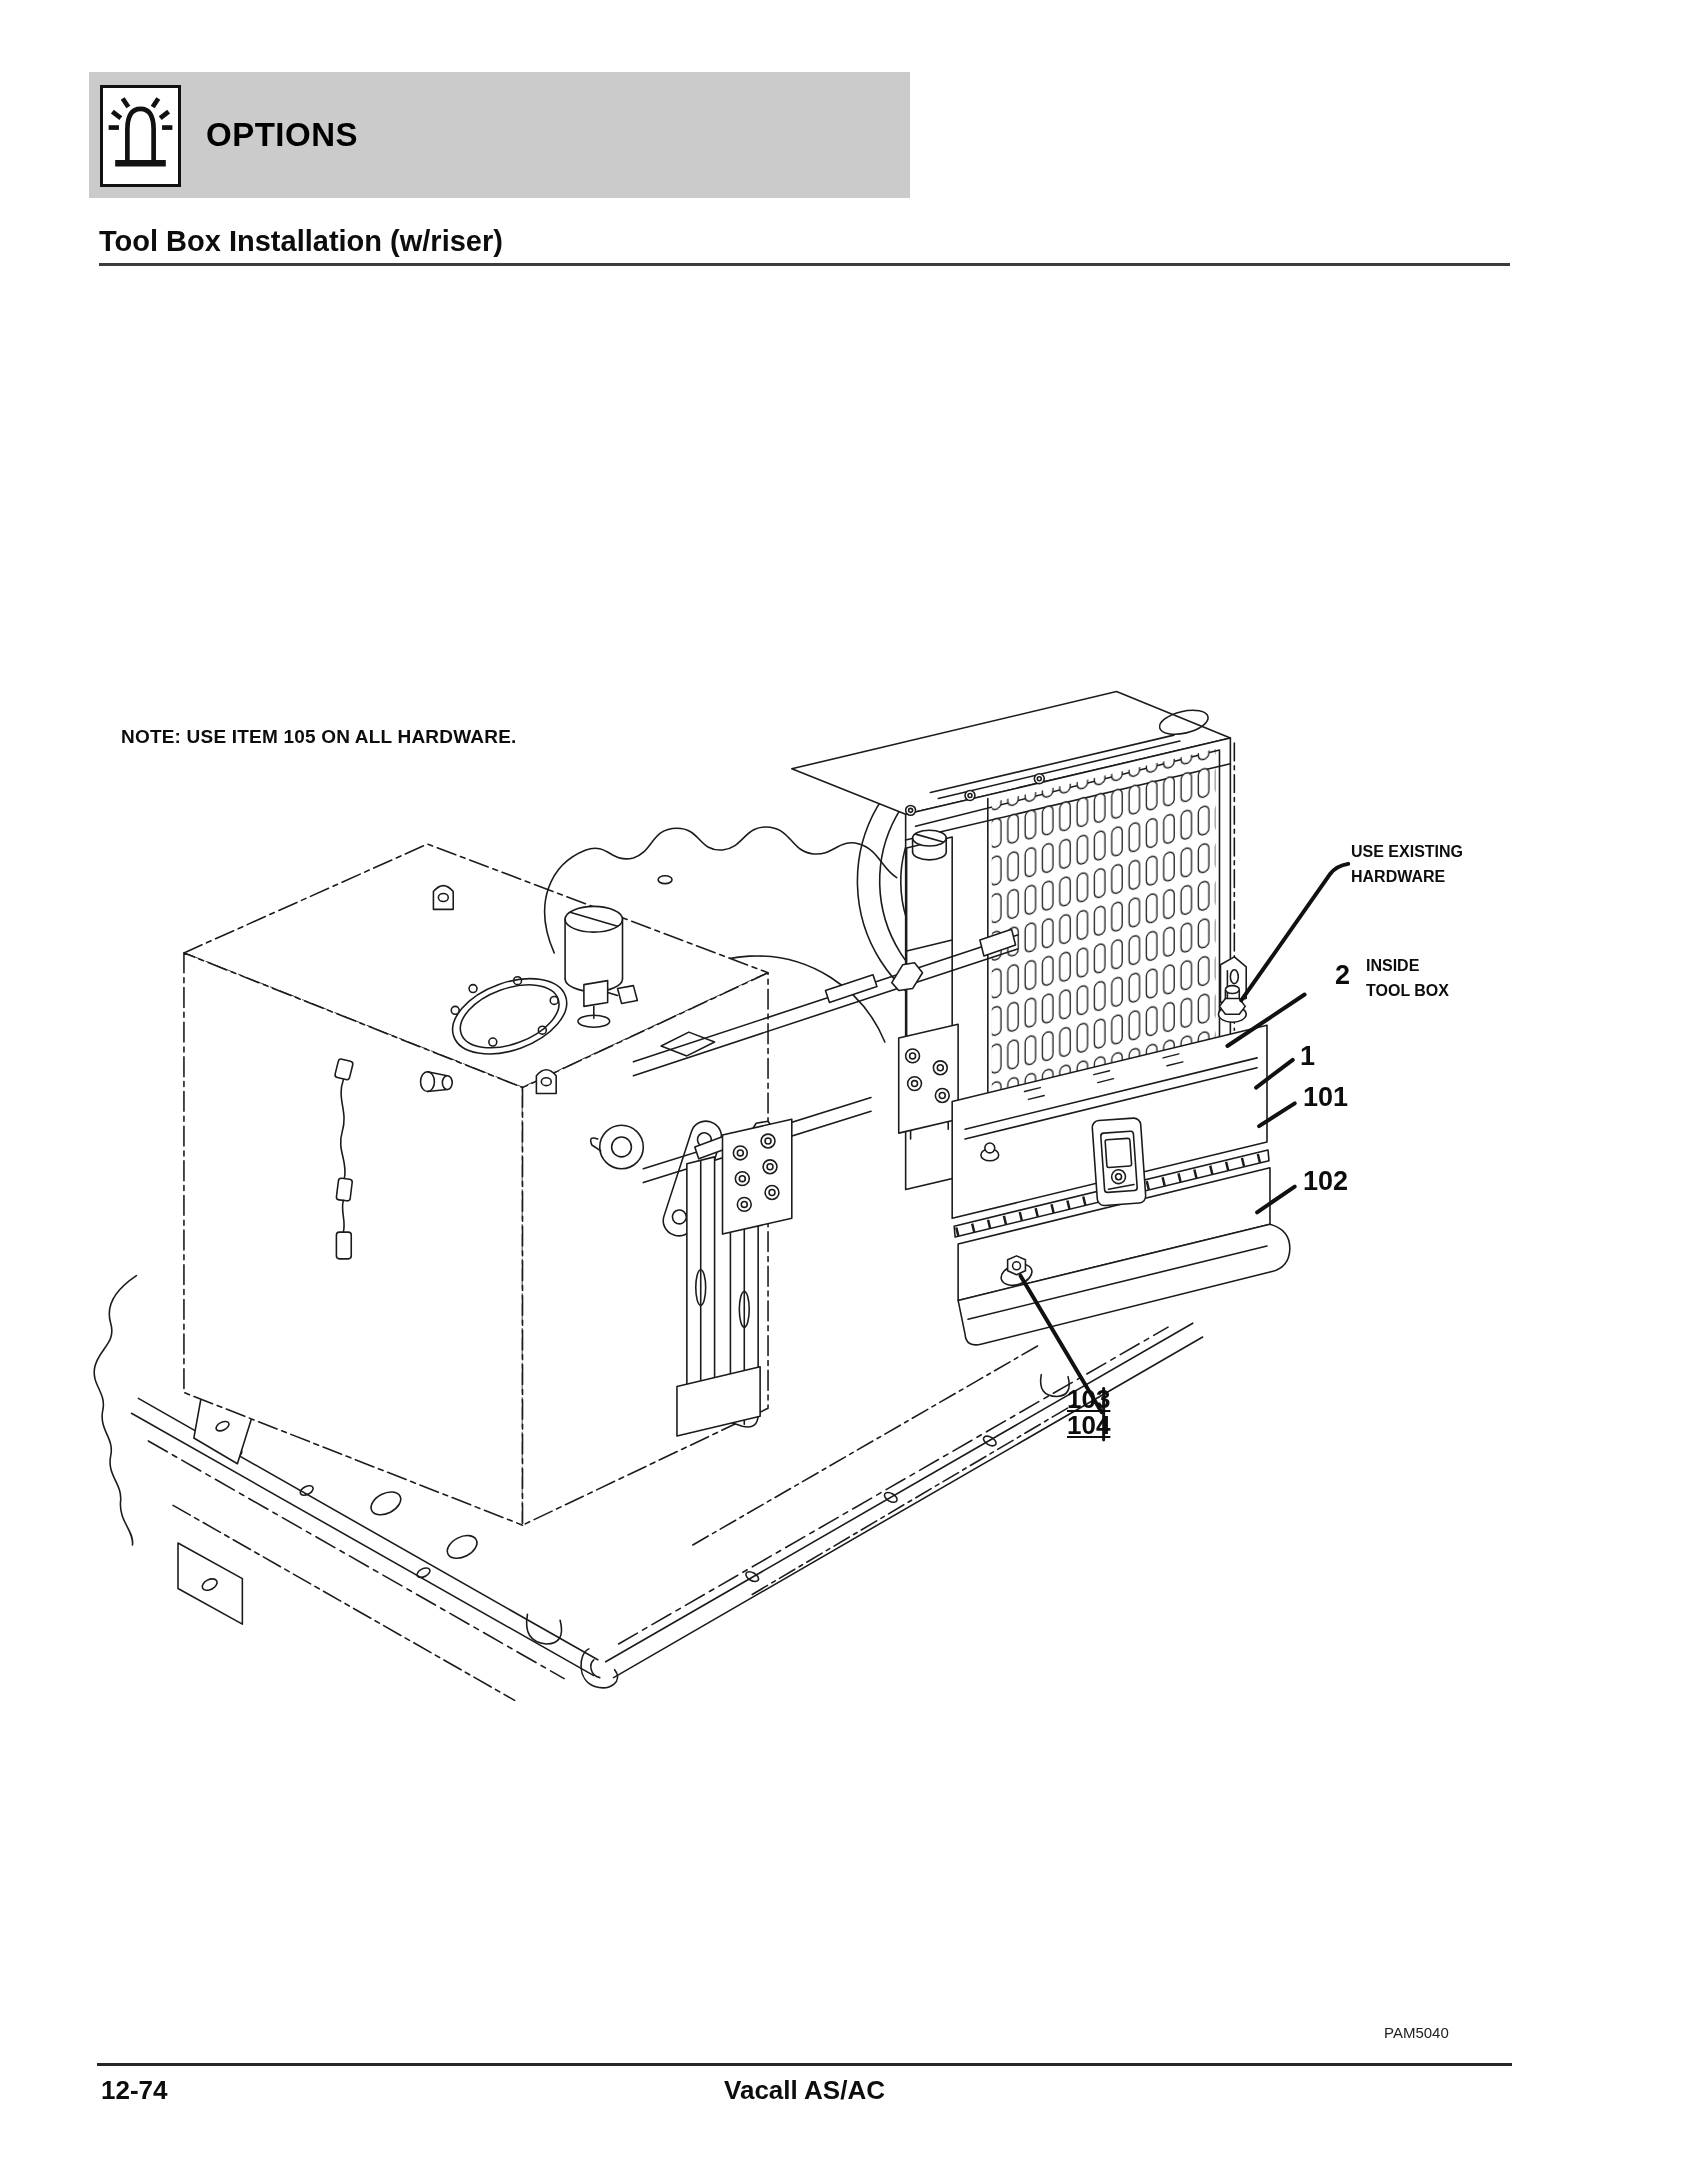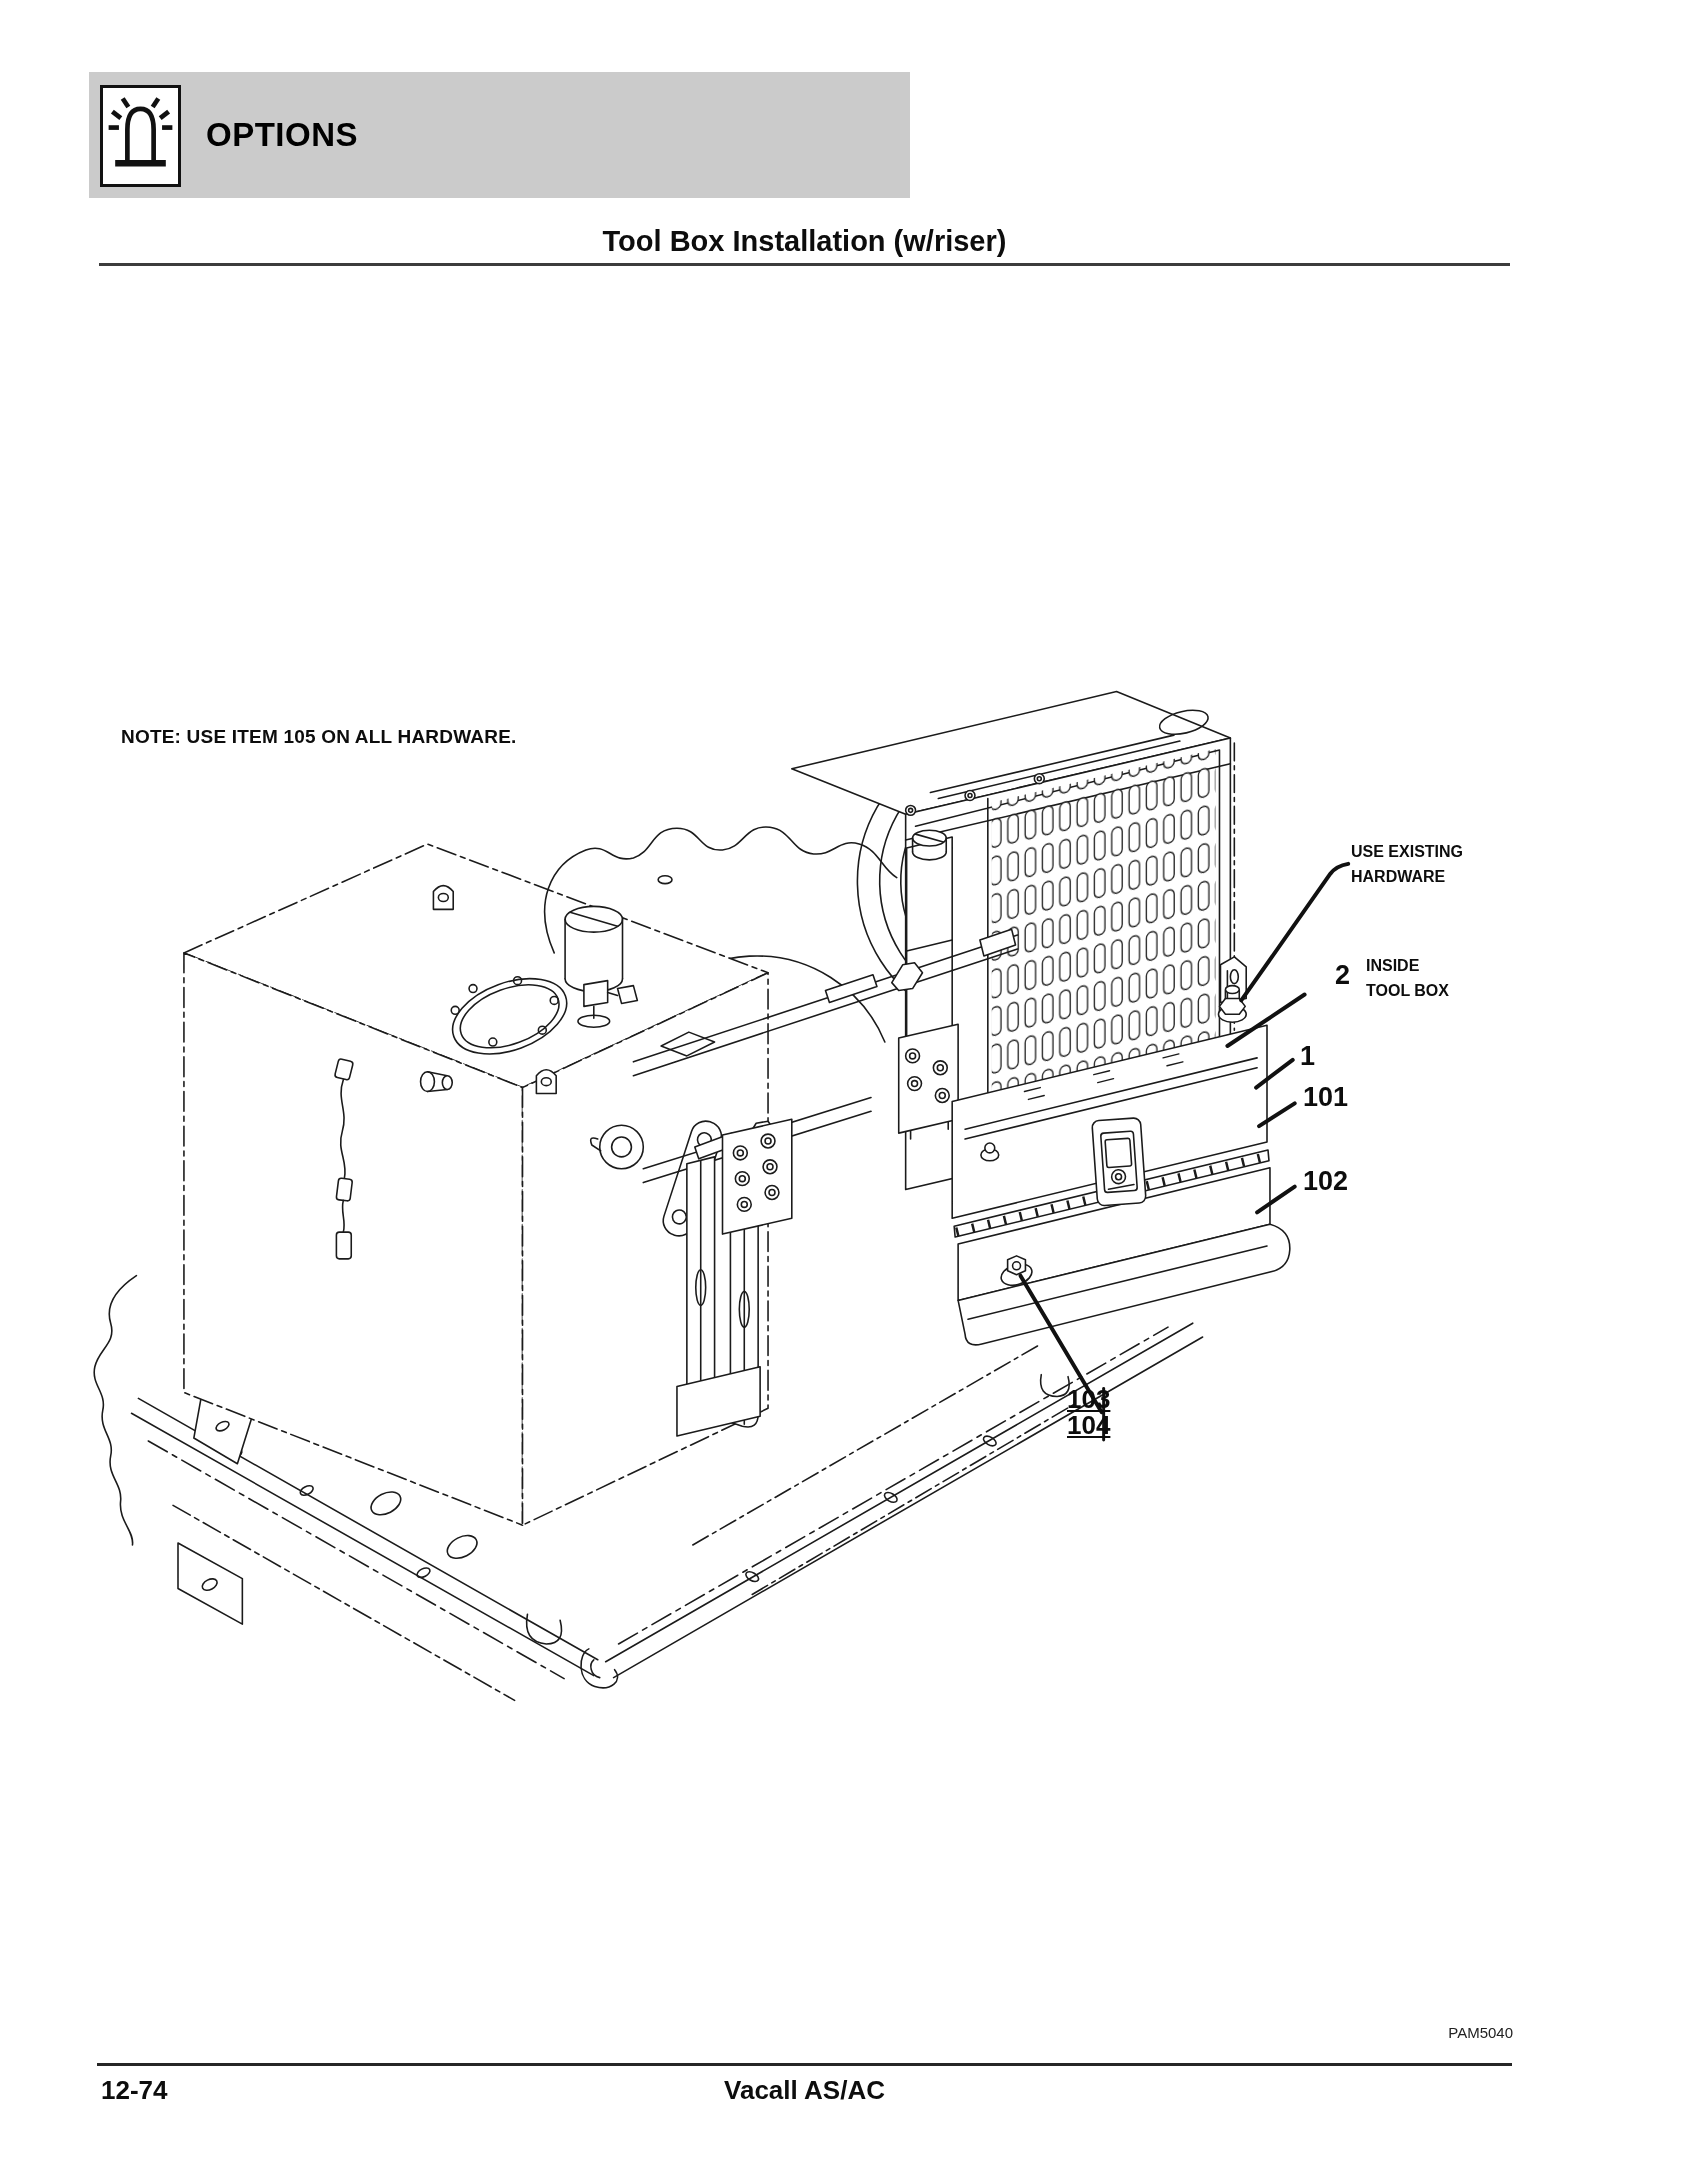--- a/index.html
+++ b/index.html
@@ -5,30 +5,30 @@
   html,body{margin:0;padding:0;background:#ffffff;}
   .page{position:relative;width:1683px;height:2178px;background:#fff;overflow:hidden;
         font-family:"Liberation Sans","DejaVu Sans",sans-serif;color:#0d0d0d;}
   
   .band{position:absolute;left:89px;top:72px;width:821px;height:126px;background:#cbcbcb;}
   .icon-box{position:absolute;left:11px;top:13px;width:75px;height:96px;background:#fff;border:3px solid #111;}
   .icon-box svg{display:block;width:100%;height:100%;}
   .options-label{position:absolute;left:117px;top:0;height:126px;line-height:126px;
         font-size:33px;font-weight:bold;letter-spacing:0.5px;color:#000000;}
   
-  .title{position:absolute;left:99px;top:225px;width:1411px;text-align:center;
+  .title{position:absolute;left:99px;top:225px;width:1411px;text-align:left;
         font-size:29px;font-weight:bold;}
   .title-rule{position:absolute;left:99px;top:263px;width:1411px;height:3px;background:#3c3c3c;}
   
   .note{position:absolute;left:121px;top:726px;font-size:19px;font-weight:bold;letter-spacing:0.2px;}
   
   .fig{position:absolute;left:79px;top:634px;width:1485px;height:1119px;}
   .callout{position:absolute;font-weight:bold;font-size:16px;line-height:25px;white-space:nowrap;}
   .callout-num{position:absolute;font-weight:bold;font-size:27px;line-height:27px;white-space:nowrap;}
-  .fig-code{position:absolute;left:1384px;top:2024px;width:129px;text-align:right;
+  .fig-code{position:absolute;left:1384px;top:2024px;width:129px;text-align:left;
         font-size:15px;color:#222;}
   
   .footer-rule{position:absolute;left:97px;top:2063px;width:1415px;height:3px;background:#262626;}
   .footer-left,.footer-center,.footer-right{position:absolute;top:2075px;font-size:26px;font-weight:bold;}
   .footer-left{left:101px;}
   .footer-center{left:97px;width:1415px;text-align:center;}
   .footer-right{left:97px;width:1415px;text-align:right;}
 </style>
 </head>
 <body>

